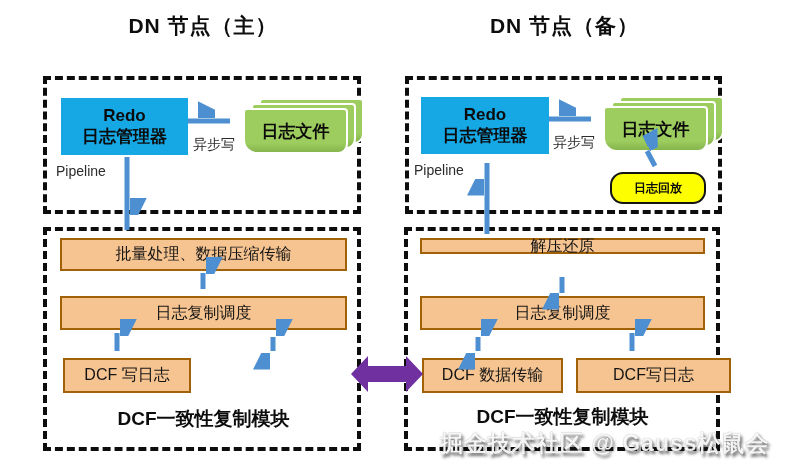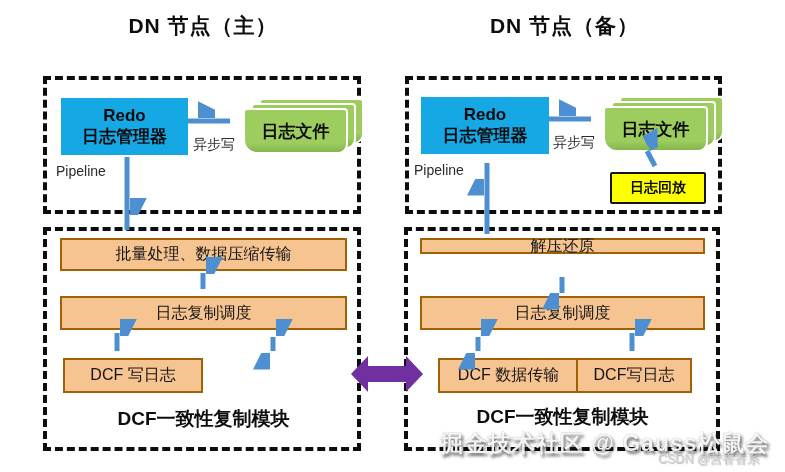--- a/index.html
+++ b/index.html
@@ -44,36 +44,36 @@
     font-weight:bold;font-size:17px;color:#0b0b0b;}
 
   .small-label{position:absolute;font-size:14px;color:#2b2b2b;}
   .async-l{left:193px;top:136px;}
   .async-r{left:553px;top:134px;}
   .pipeline-l{left:56px;top:163px;}
   .pipeline-r{left:414px;top:162px;}
 
   .yellowbox{
     position:absolute;left:610px;top:172px;width:96px;height:32px;box-sizing:border-box;
-    background:#fdff00;border:2px solid #141414;border-radius:2px;
-    display:flex;align-items:center;justify-content:center;font-weight:bold;font-size:14px;color:#0b0b0b;
+    background:#fdff00;border:2px solid #141414;border-radius:13px;
+    display:flex;align-items:center;justify-content:center;font-weight:bold;font-size:12px;color:#0b0b0b;
   }
 
   .obox{
     position:absolute;background:#f6c491;border:2px solid #a16207;box-sizing:border-box;
     display:flex;align-items:center;justify-content:center;font-size:16px;color:#141414;
   }
   .ob-batch{left:60px;top:238px;width:287px;height:33px;}
   .ob-sched-l{left:60px;top:296px;width:287px;height:34px;}
-  .ob-write-l{left:63px;top:358px;width:140px;height:35px;}
+  .ob-write-l{left:63px;top:358px;width:128px;height:35px;}
   .ob-transfer-l{left:206px;top:358px;width:141px;height:35px;}
   .ob-decomp{left:420px;top:238px;width:285px;height:16px;}
   .ob-sched-r{left:420px;top:296px;width:285px;height:34px;}
-  .ob-transfer-r{left:438px;top:358px;width:141px;height:35px;}
-  .ob-write-r{left:576px;top:358px;width:116px;height:35px;}
+  .ob-transfer-r{left:422px;top:358px;width:141px;height:35px;}
+  .ob-write-r{left:576px;top:358px;width:155px;height:35px;}
 
   .module-label{
     position:absolute;font-size:19px;font-weight:bold;color:#0d0d0d;text-align:center;
   }
   .ml-left{left:60px;top:406px;width:287px;}
   .ml-right{left:420px;top:404px;width:285px;}
 
   .arrow-layer{position:absolute;left:0;top:0;z-index:5;pointer-events:none;}
 
   .wm-community{
@@ -152,15 +152,14 @@
     <path d="M487,234 V163" stroke="#4e8fd2" stroke-width="5" fill="none" marker-end="url(#ah)"></path>
     <path d="M647,151 L655,166" stroke="#4e8fd2" stroke-width="5" fill="none" marker-end="url(#ah)"></path>
     <path d="M562,293 V277" stroke="#4e8fd2" stroke-width="5" fill="none" marker-end="url(#ah)"></path>
     <path d="M478,337 V351" stroke="#4e8fd2" stroke-width="5" fill="none" marker-start="url(#ah)" marker-end="url(#ah)"></path>
     <path d="M632,333 V351" stroke="#4e8fd2" stroke-width="5" fill="none" marker-end="url(#ah)"></path>
 
     <polygon points="351,374 368,356 368,366 406,366 406,356 423,374 406,392 406,382 368,382 368,392" fill="#7030a0"></polygon>
   </svg>
 
   <div class="wm-community">掘金技术社区 @ Gauss松鼠会</div>
-  <div class="wm-csdn">CSDN @营香香系</div>
 
 </div>
 
 </body></html>

